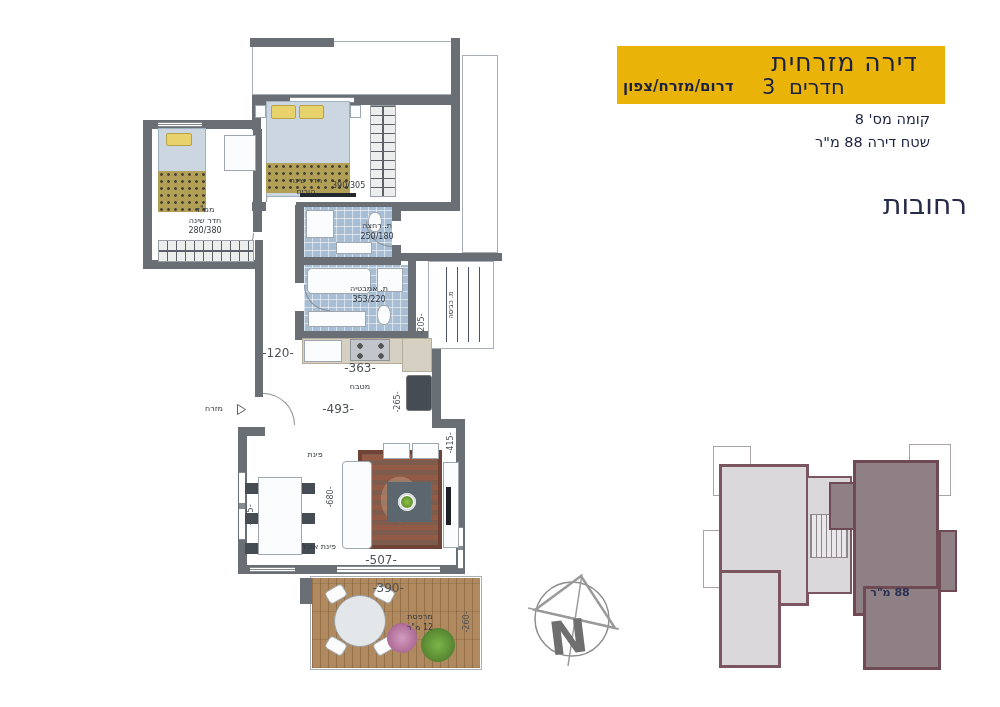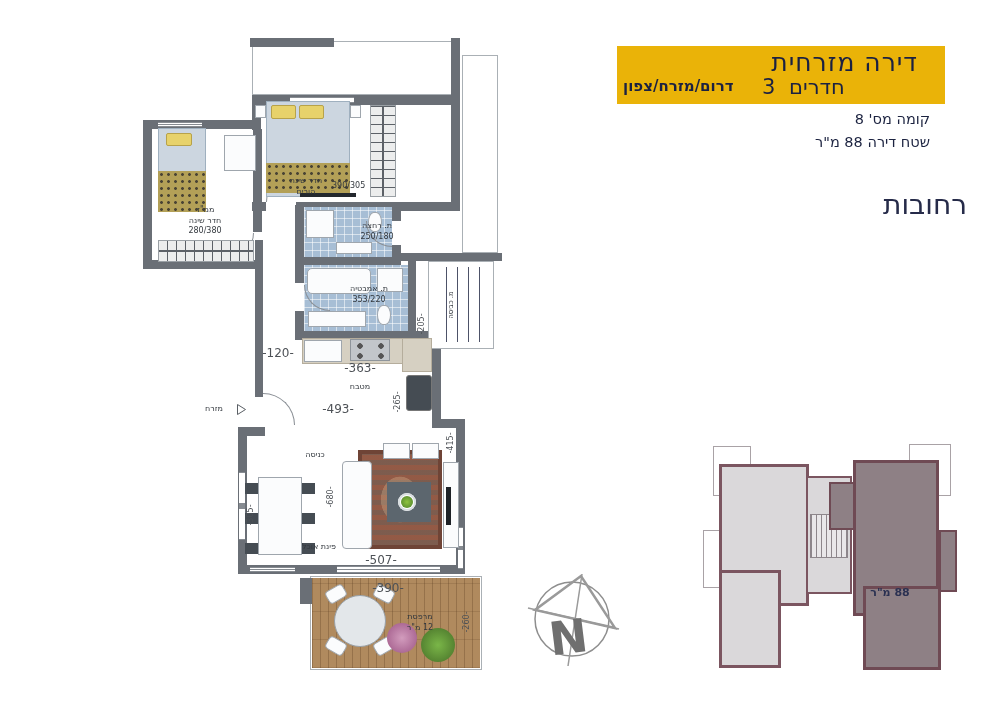--- a/index.html
+++ b/index.html
@@ -199,21 +199,21 @@
   <div class="lbl" style="left:216px;top:186px;width:42px">
     <span style="display:block">ת. רחצה</span>
     <span style="display:block">250/180</span>
   </div>
   <div class="lbl" style="left:198px;top:249px;width:62px">
     <span style="display:block">ת. אמבטיה</span>
     <span style="display:block">353/220</span>
   </div>
   <div class="vlabel" style="left:311px;top:270px;font-size:7px;color:#33383e">מ. כביסה</div>
   <div class="lbl" style="left:202px;top:347px;width:36px">מטבח</div>
-  <div class="lbl" style="left:157px;top:415px;width:36px">כניסה</div>
+  <div class="lbl" style="left:157px;top:415px;width:36px">פינת</div>
   <div class="lbl" style="left:149px;top:507px;width:60px">פינת אוכל</div>
   <div class="lbl" style="left:255px;top:577px;width:50px">
     <span style="display:block">מרפסת</span>
     <span style="display:block" dir="rtl">12 מ"ר</span>
   </div>
   <div class="lbl" style="left:56px;top:369px;width:36px">מזרח</div>
   <svg class="abs" style="left:96px;top:368px" width="11" height="13">
     <path d="M1.5 1.5 L9.5 6.5 L1.5 11.5 Z" fill="#fff" stroke="#5a5f65"></path>
   </svg>
 

